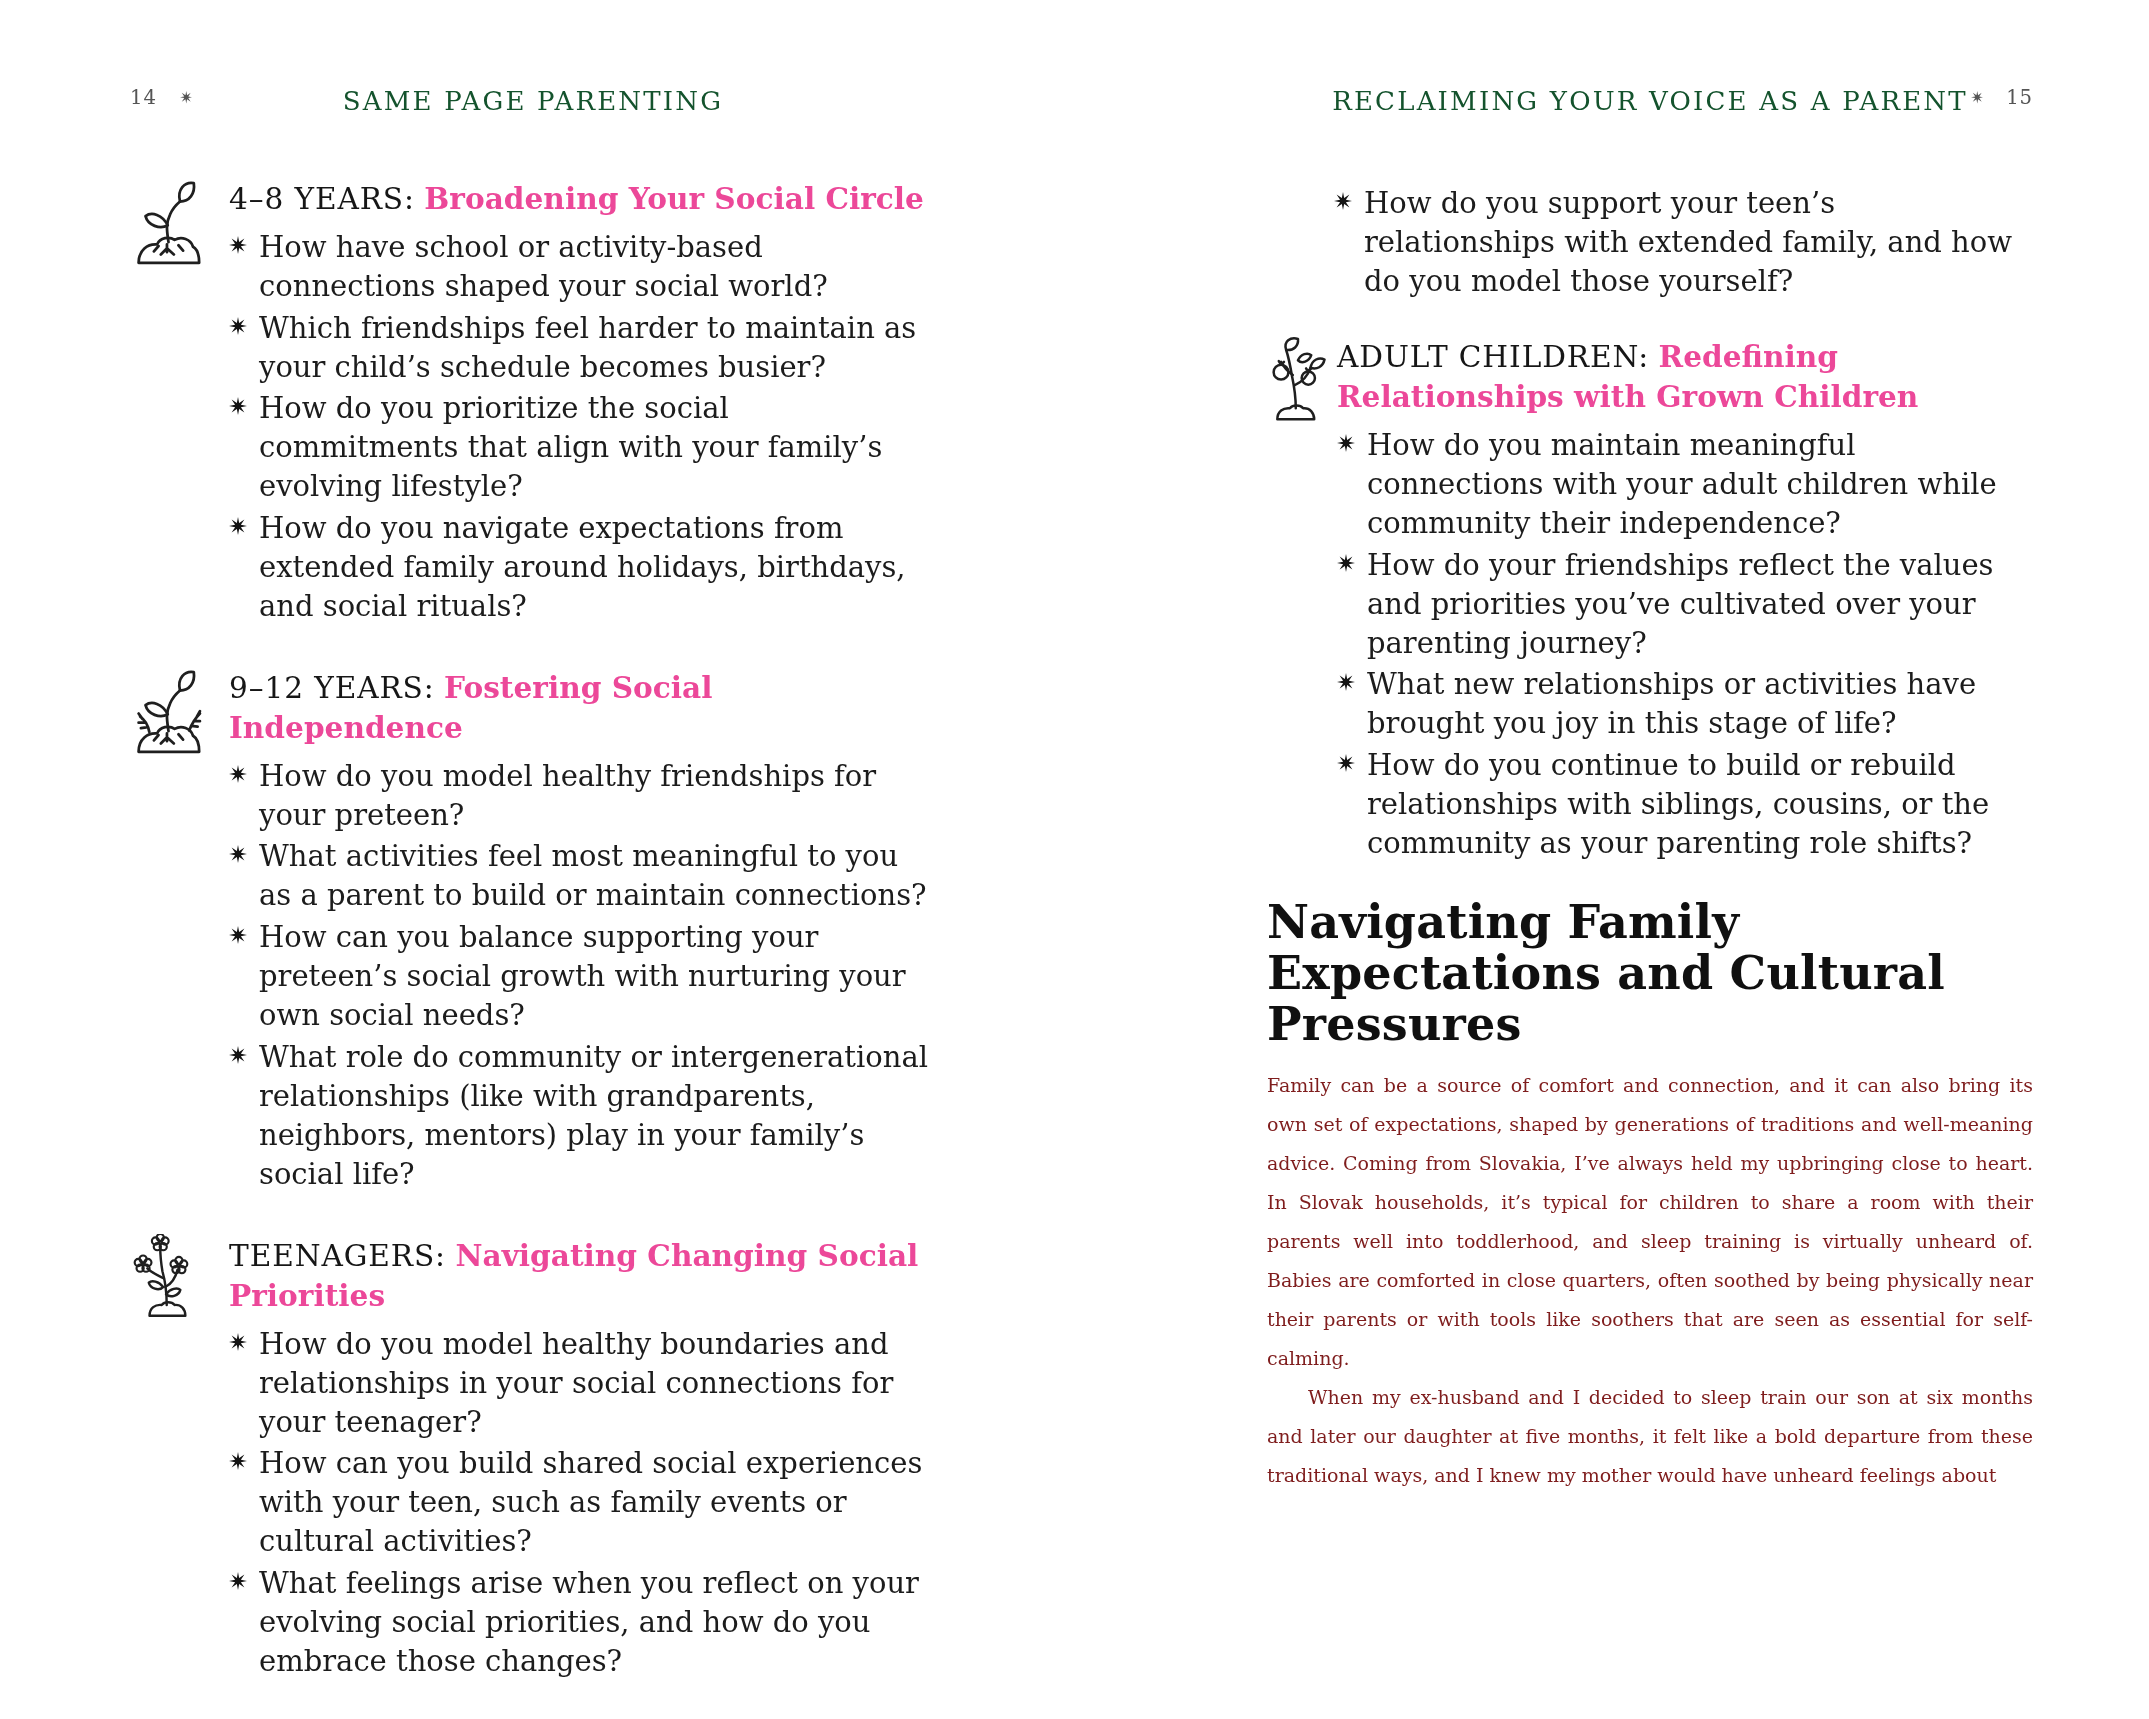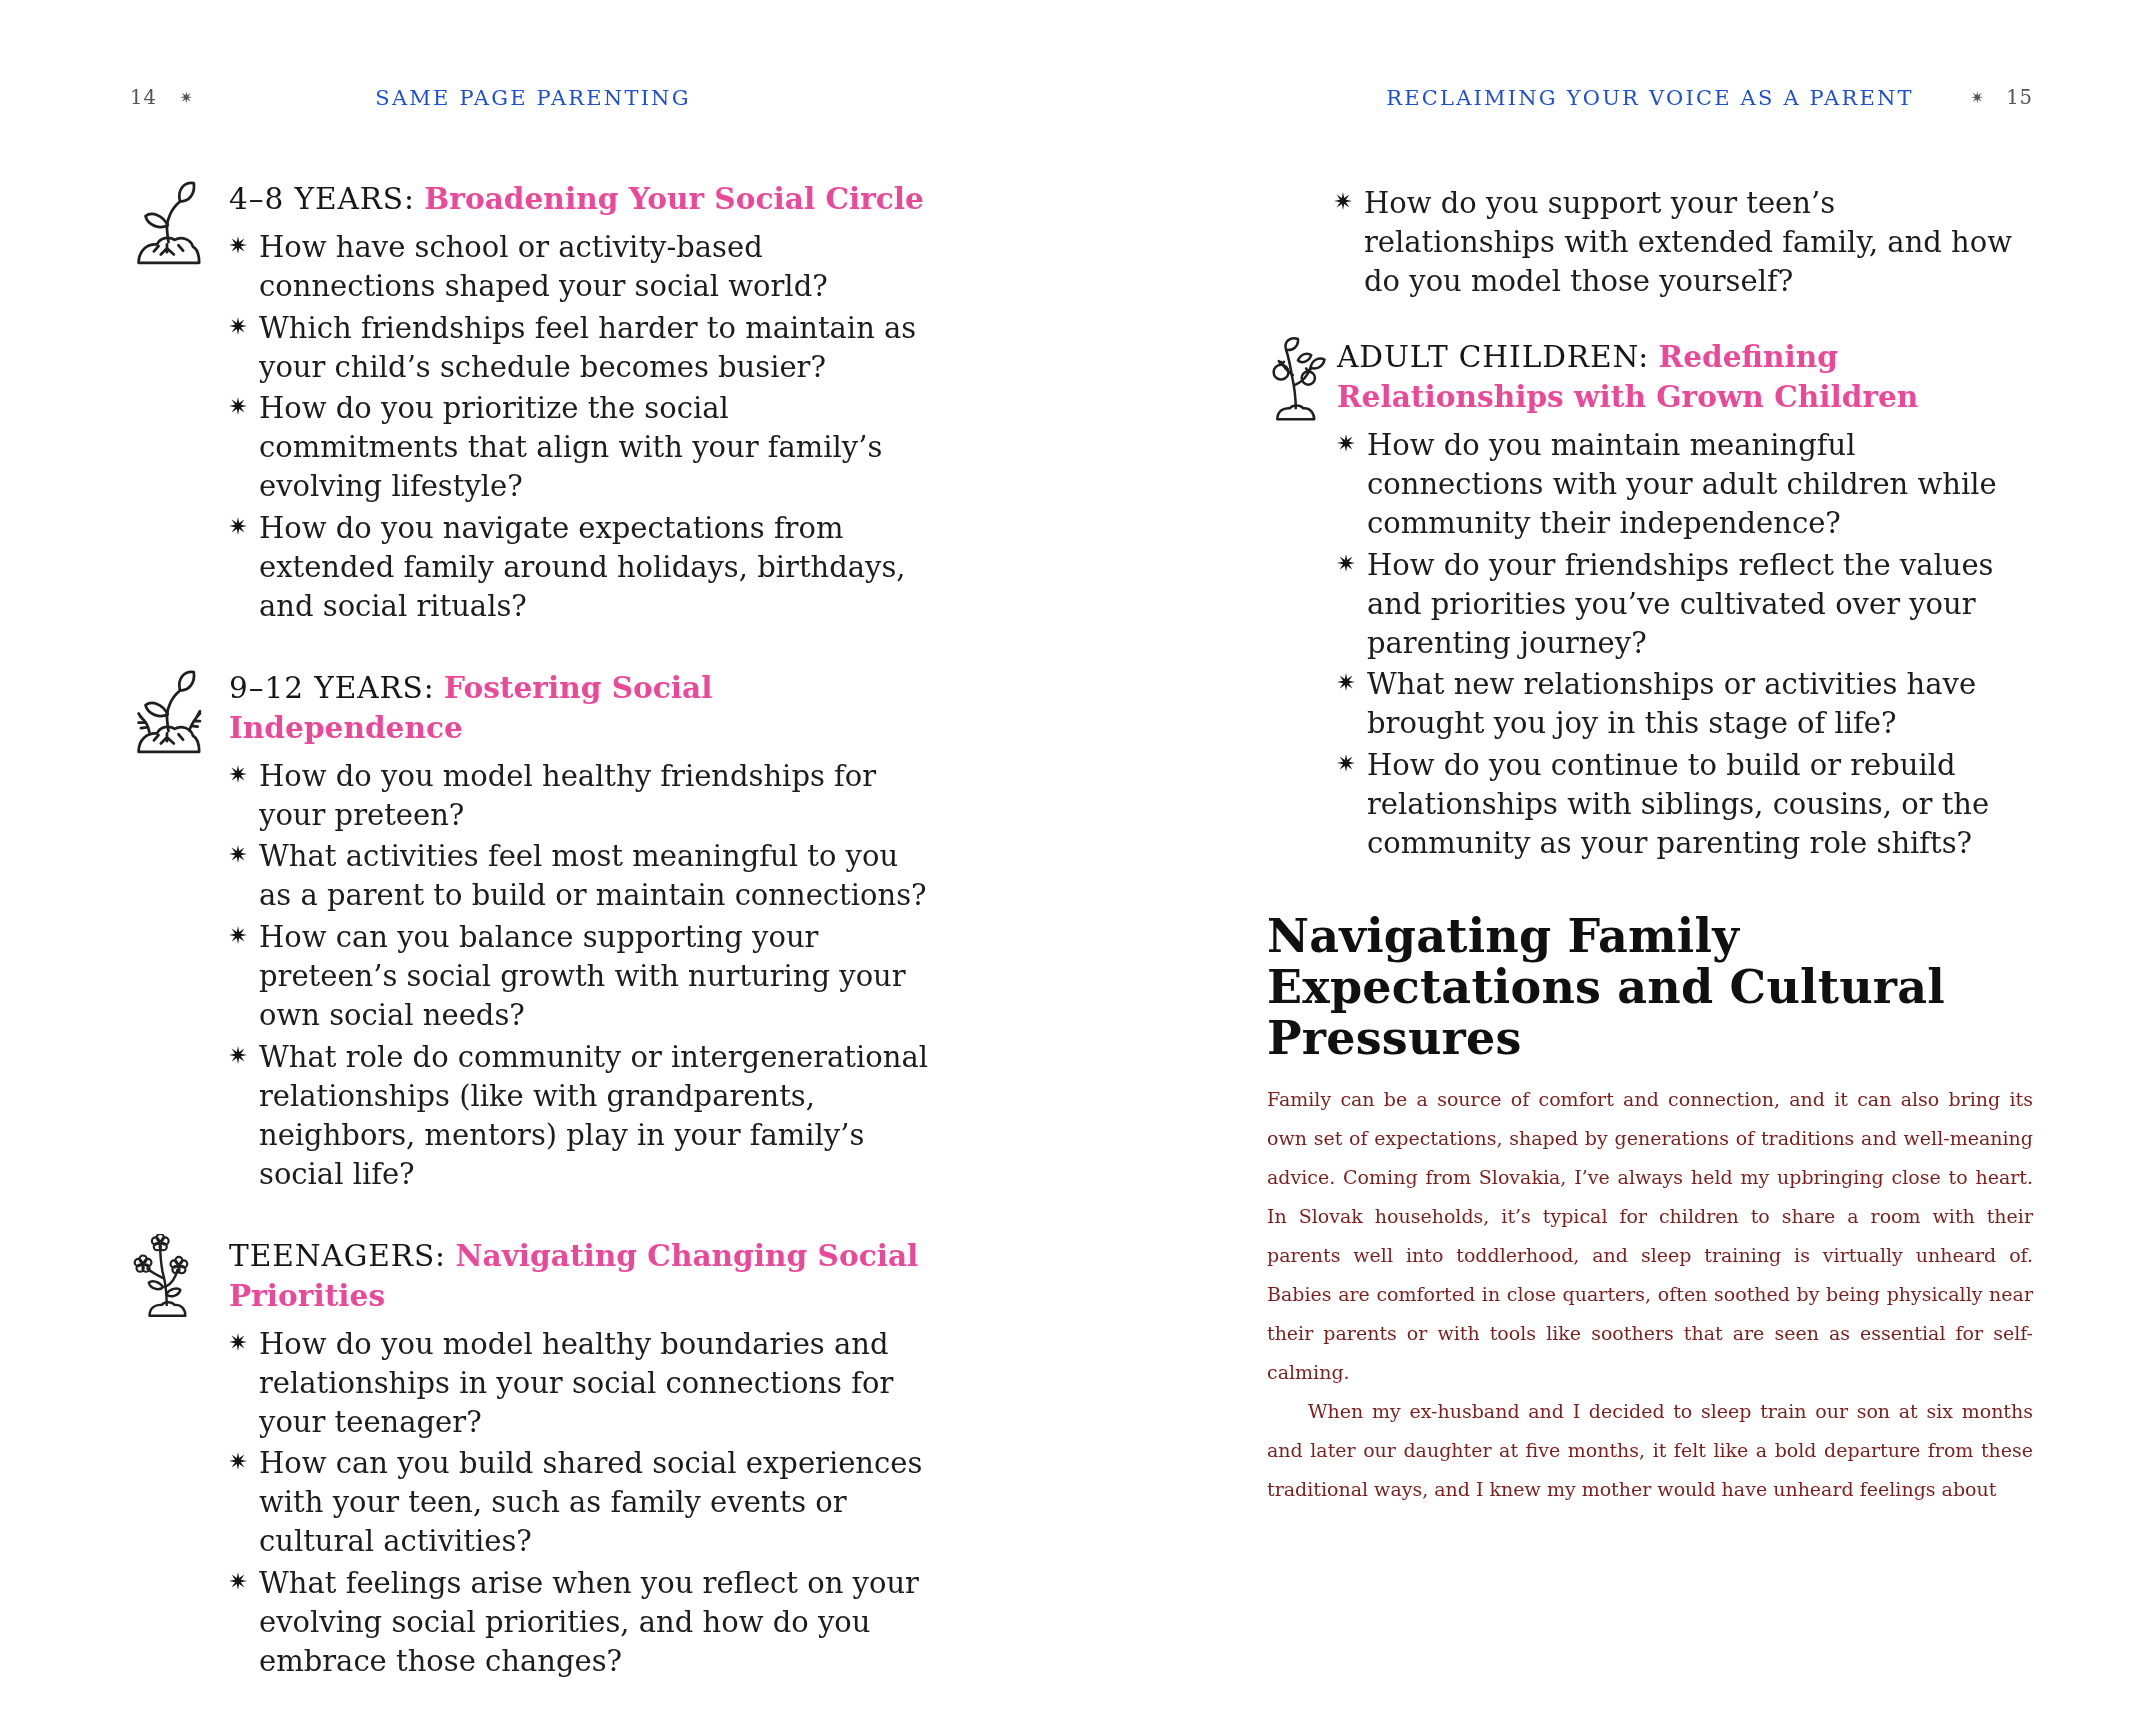--- a/index.html
+++ b/index.html
@@ -9,21 +9,21 @@
     color:#1a1a1a;overflow:hidden;
   }
   .spread{position:relative;width:2149px;height:1720px;background:#ffffff;}
 
   
   .pg-header{position:absolute;top:86px;height:27px;}
   .pg-header.left{left:130px;width:806px;}
   .pg-header.right{left:1267px;width:766px;}
   .runhead{
     position:absolute;left:0;right:0;text-align:center;
-    font-size:21px;letter-spacing:2.2px;color:#1d4ed8;
+    font-size:26px;letter-spacing:2.2px;color:#14532d;
   }
   .folio-group{position:absolute;top:0;display:flex;align-items:center;gap:23px;}
   .folio-group.at-left{left:0;}
   .folio-group.at-right{right:0;}
   .folio{font-size:19.7px;color:#555;letter-spacing:0.9px;}
   .hdr-star{width:12.5px;height:12.5px;color:#555;display:block;}
 
   
   .page-content{position:absolute;}
   .page-content.left{left:130px;top:179px;width:806px;}
@@ -43,21 +43,21 @@
 
   
   .bullet{display:flex;margin:0 0 2.7px 0;}
   .bstar{width:30px;flex:none;padding-top:8px;color:#141414;}
   .bstar svg{width:18px;height:18px;display:block;}
   .btxt{flex:1;font-size:29px;line-height:39px;color:#1c1c1c;}
   .carryover{padding-left:67px;margin-bottom:36px;}
 
   
   .big-heading{
-    margin:45px 0 16px 0;font-size:46px;line-height:51px;
+    margin:31px 0 16px 0;font-size:46px;line-height:51px;
     font-weight:bold;color:#101010;letter-spacing:0.2px;
   }
   .bodytext{
     margin:0;font-size:19px;line-height:39px;text-align:justify;color:#7f1d1d;
   }
   .bodytext.indent{text-indent:41px;}
 
   .defs-holder{position:absolute;width:0;height:0;overflow:hidden;}
 </style>
 </head>

